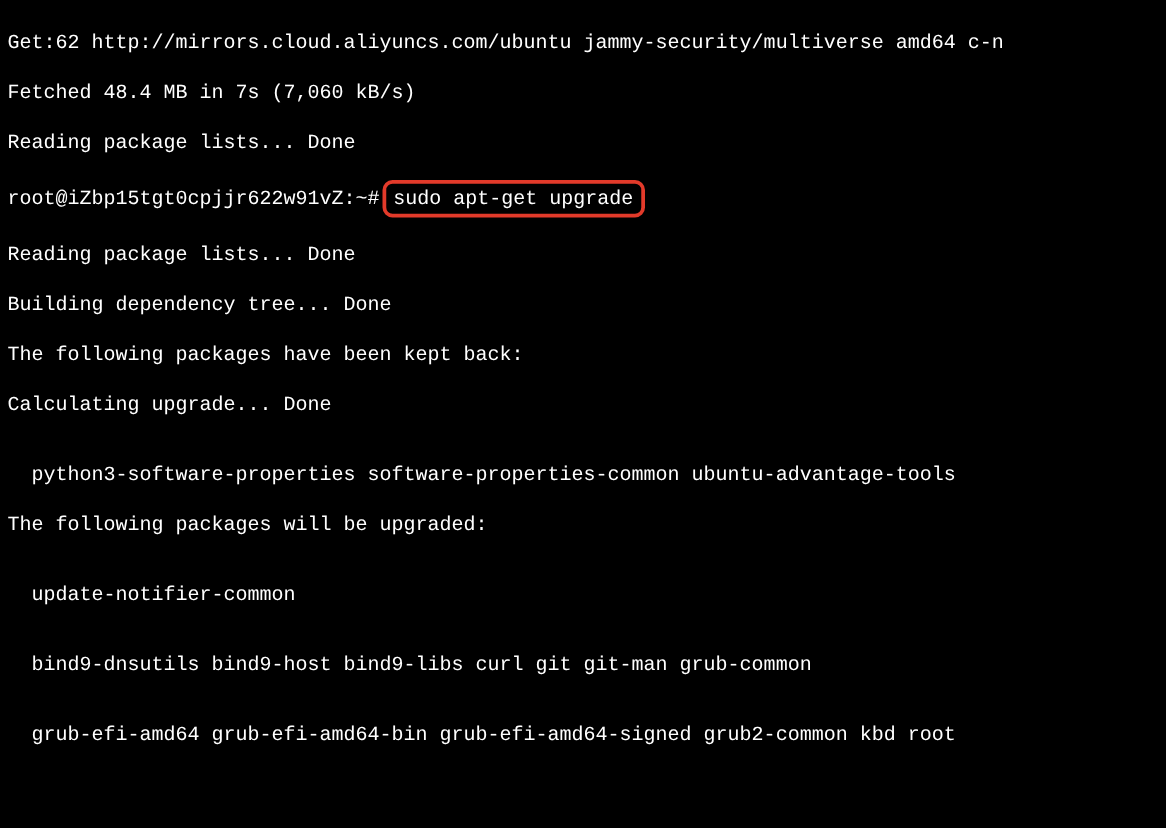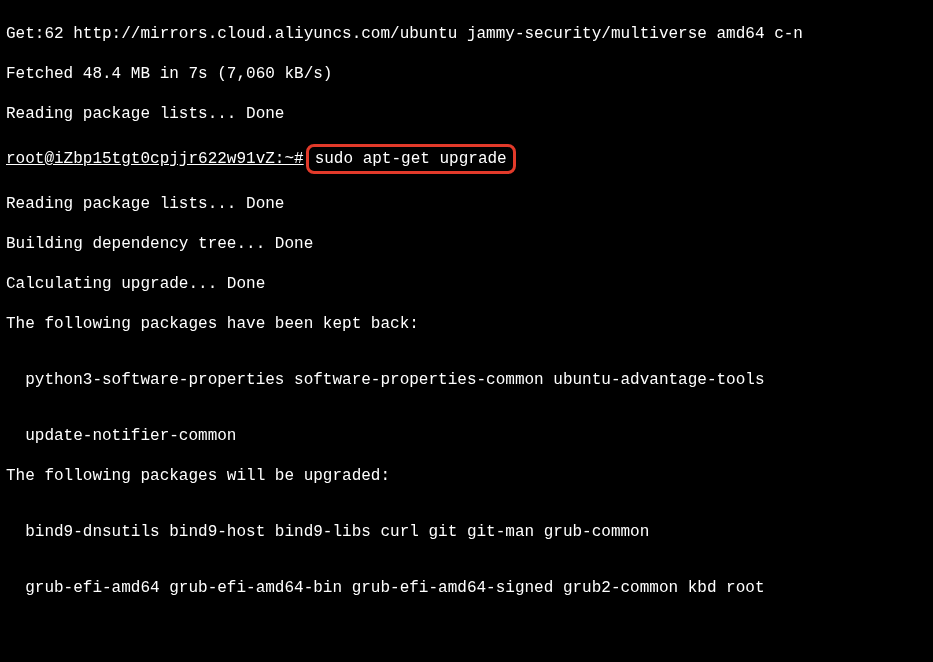--- a/index.html
+++ b/index.html
@@ -21,45 +21,44 @@
   }
   .line {
     display: block;
   }
   .indent {
     padding-left: 2ch;
     margin-top: 16px;
   }
   .prompt-line {
     position: relative;
-    text-decoration: underline;
   }
   .highlight-box {
     border: 3px solid #e23a2a;
     border-radius: 8px;
     padding: 2px 6px;
     display: inline-block;
   }
   .mr { margin-right: 2px; }
 </style>
 </head>
 <body>
 
 <div class="terminal">
 <span class="line">Get:62 http://mirrors.cloud.aliyuncs.com/ubuntu jammy-security/multiverse amd64 c-n</span>
 <span class="line">Fetched 48.4 MB in 7s (7,060 kB/s)</span>
 <span class="line">Reading package lists... Done</span>
 <span class="line prompt-line"><span class="mr">root@iZbp15tgt0cpjjr622w91vZ:~#</span><span class="highlight-box"><span>sudo apt-get upgrade</span></span></span>
 <span class="line">Reading package lists... Done</span>
 <span class="line">Building dependency tree... Done</span>
+<span class="line">The following packages have been kept back:</span>
 <span class="line">Calculating upgrade... Done</span>
-<span class="line">The following packages have been kept back:</span>
 <span class="line indent">python3-software-properties software-properties-common ubuntu-advantage-tools</span>
+<span class="line">The following packages will be upgraded:</span>
 <span class="line indent">update-notifier-common</span>
-<span class="line">The following packages will be upgraded:</span>
 <span class="line indent">bind9-dnsutils bind9-host bind9-libs curl git git-man grub-common</span>
 <span class="line indent">grub-efi-amd64 grub-efi-amd64-bin grub-efi-amd64-signed grub2-common kbd root</span>
 
 
 
 
 
 
 
 

